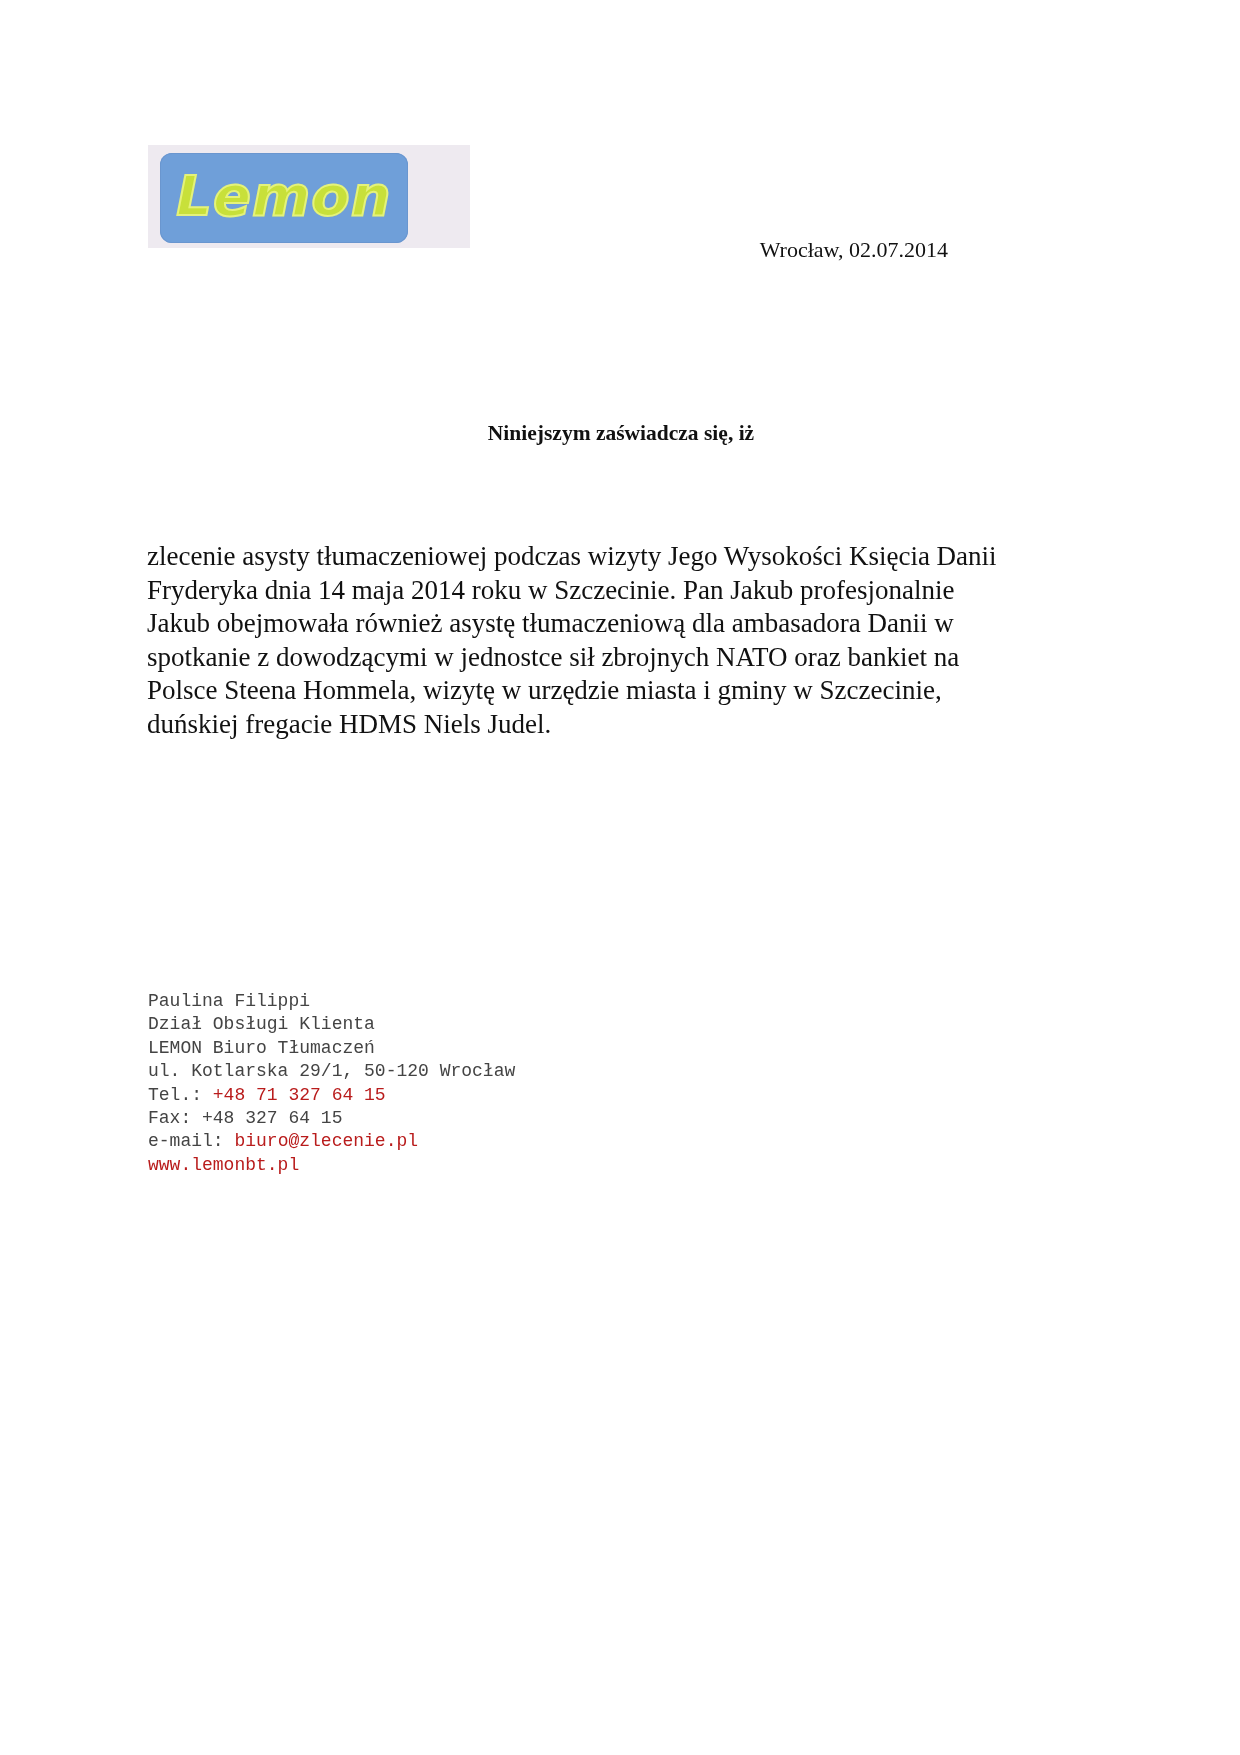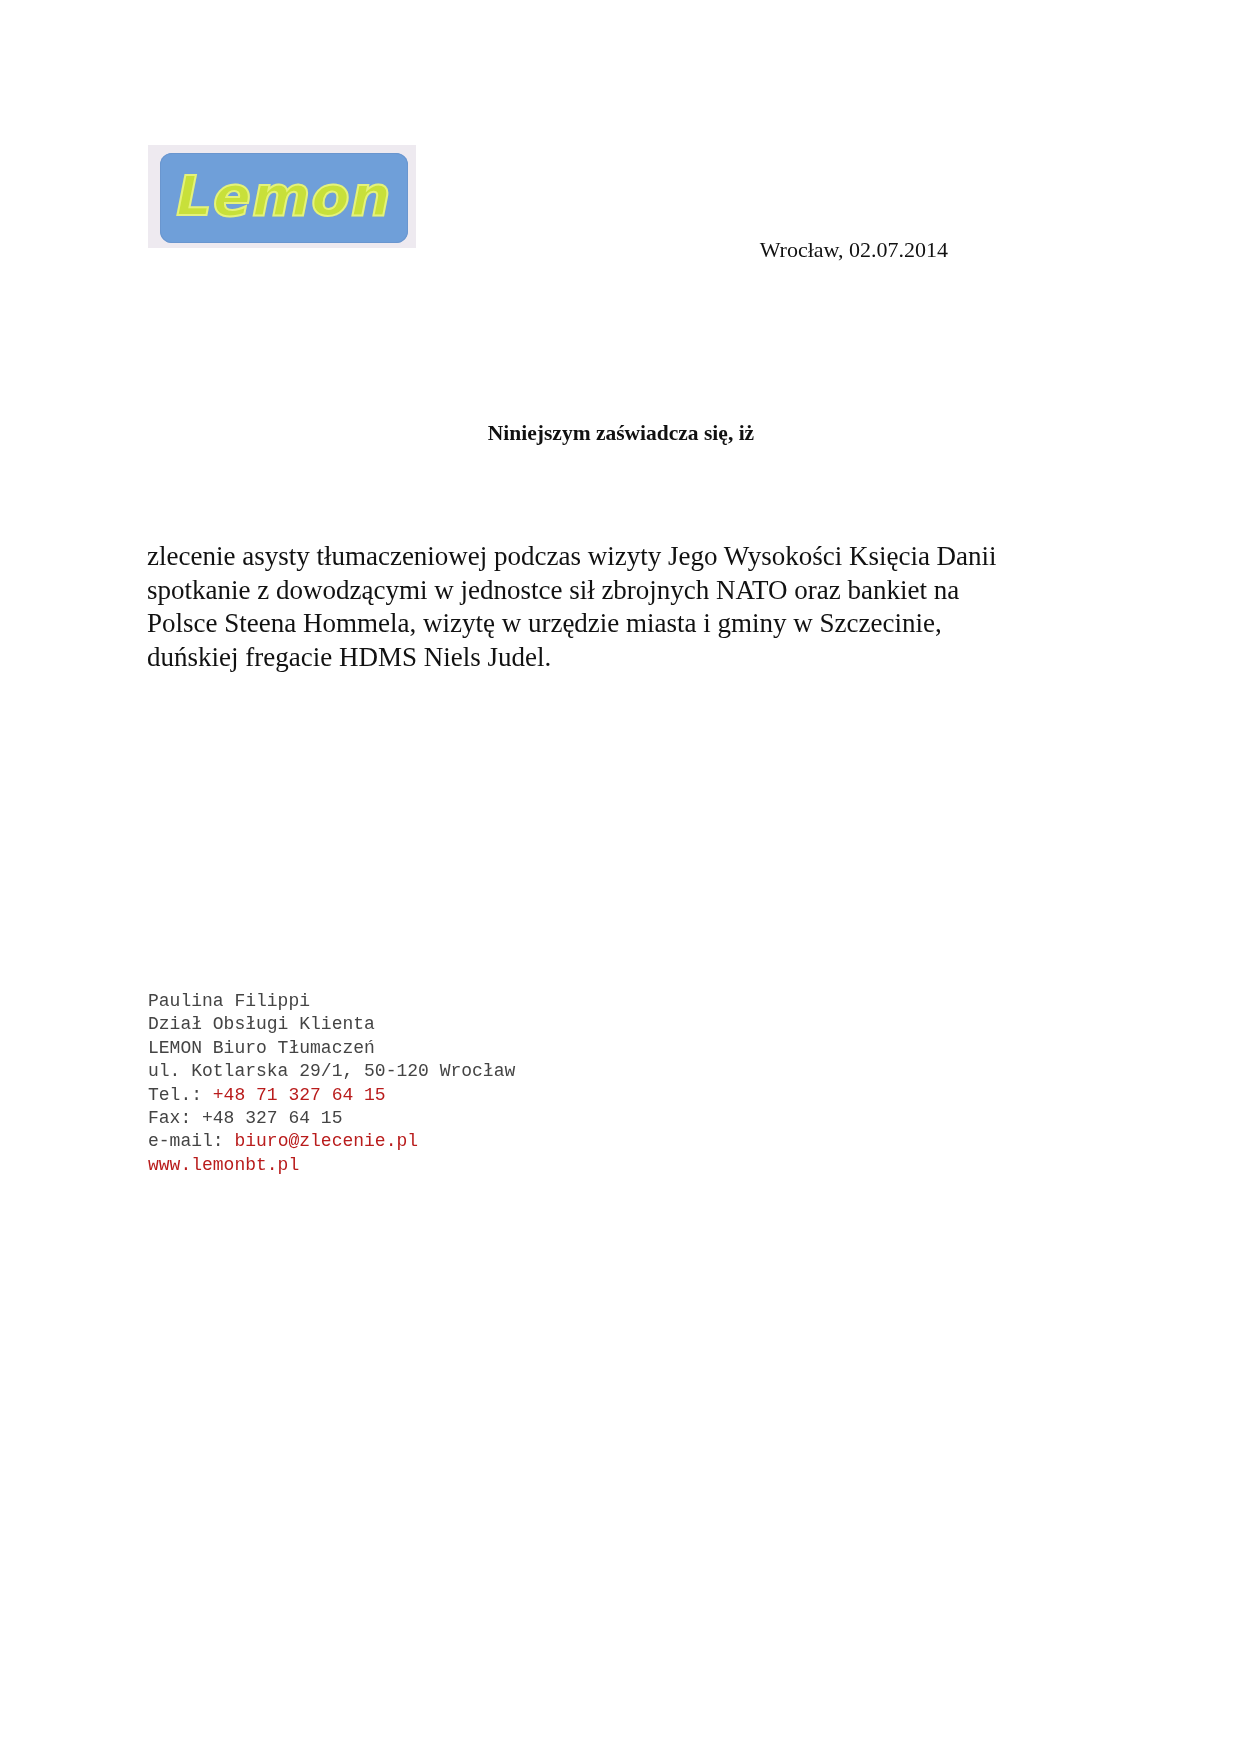--- a/index.html
+++ b/index.html
@@ -1,20 +1,20 @@
 <!DOCTYPE html>
 <html><head>
   <meta charset="utf-8">
   <style>
     html, body { margin: 0; padding: 0; background: #ffffff; }
     body { width: 1240px; height: 1755px; position: relative; overflow: hidden; }
     .page { position: absolute; left: 0; top: 0; width: 1240px; height: 1755px; background: #fff; }
 
     .logo-frame {
-      position: absolute; left: 148px; top: 145px; width: 268px; height: 103px;
+      position: absolute; left: 148px; top: 145px; width: 322px; height: 103px;
       background: #eeeaf0;
     }
     .logo-badge {
       position: absolute; left: 12px; top: 8px; width: 248px; height: 90px;
       background: #6f9fd9; border-radius: 12px;
       box-shadow: inset 0 0 0 1px #6a96cf;
     }
     .logo-text {
       position: absolute; left: 0; top: 0; width: 248px; height: 90px;
       display: flex; align-items: center; justify-content: center;
@@ -61,20 +61,22 @@
       <div class="logo-text">Lemon</div>
     </div>
   </div>
 
   <div class="date">Wrocław, 02.07.2014</div>
 
   <div class="heading">Niniejszym zaświadcza się, iż</div>
 
   <div class="body-text">
     <span class="line">zlecenie asysty tłumaczeniowej podczas wizyty Jego Wysokości Księcia Danii</span>
+    <span class="line">Fryderyka dnia 14 maja 2014 roku w Szczecinie. Pan Jakub profesjonalnie</span>
+    <span class="line">Jakub obejmowała również asystę tłumaczeniową dla ambasadora Danii w</span>
     <span class="line">spotkanie z dowodzącymi w jednostce sił zbrojnych NATO oraz bankiet na</span>
     <span class="line">Polsce Steena Hommela, wizytę w urzędzie miasta i gminy w Szczecinie,</span>
     <span class="line">duńskiej fregacie HDMS Niels Judel.</span>
   </div>
 
   <div class="signature">
     <span class="row">Paulina Filippi</span>
     <span class="row">Dział Obsługi Klienta</span>
     <span class="row">LEMON Biuro Tłumaczeń</span>
     <span class="row">ul. Kotlarska 29/1, 50-120 Wrocław</span>

